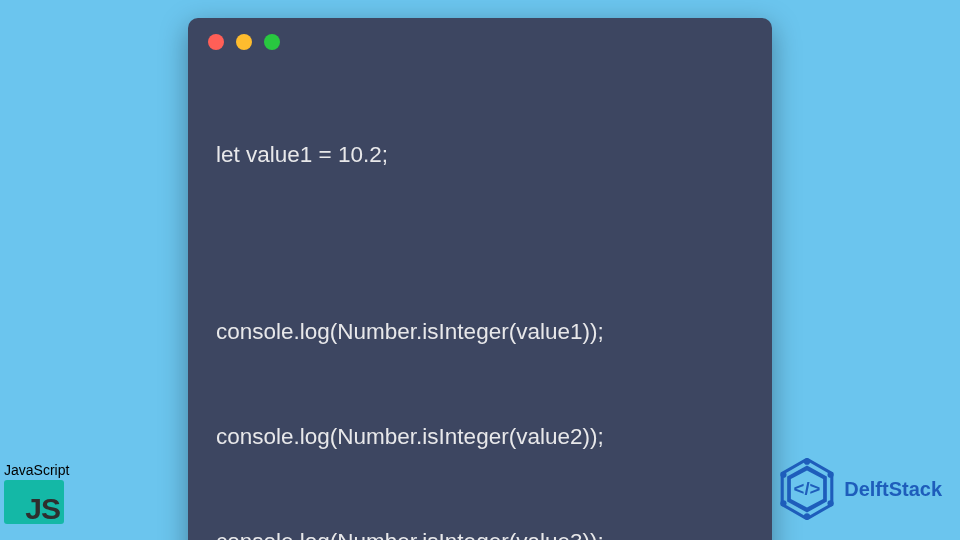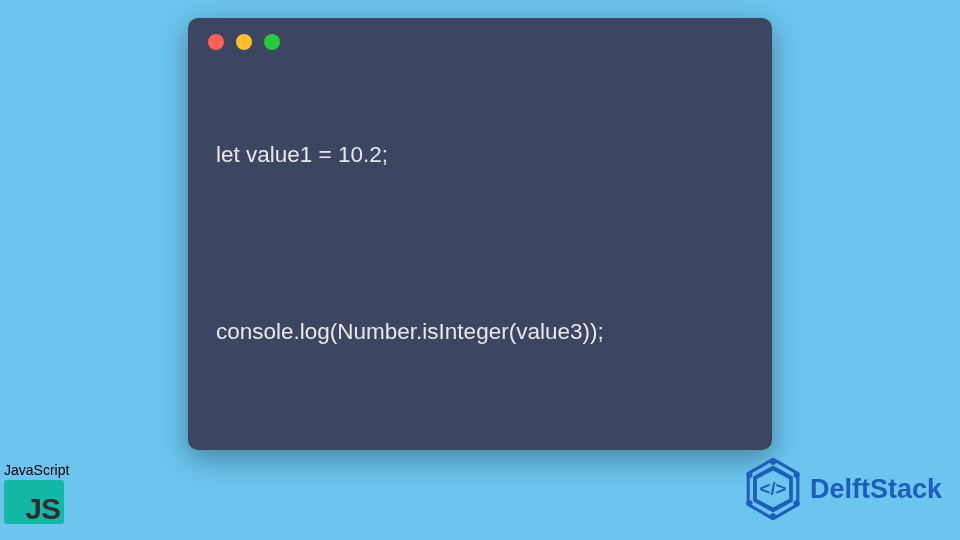--- a/index.html
+++ b/index.html
@@ -81,41 +81,43 @@
     position: absolute;
     right: 18px;
     bottom: 20px;
     display: flex;
     align-items: center;
     gap: 6px;
     color: #1e5dbb;
     font-family: Arial, sans-serif;
   }
   .brand-name {
-    font-size: 27px;
+    font-size: 20px;
     font-weight: 600;
     color: #1e5dbb;
   }
   .brand-logo {
     width: 62px;
     height: 62px;
   }
 </style>
 </head>
 <body>
 
 <div class="code-window">
   <div class="titlebar">
     <span class="dot red"></span>
     <span class="dot yellow"></span>
     <span class="dot green"></span>
   </div>
   <div class="code">
 <span class="line">let value1 = 10.2;</span>
 <span class="blank"></span>
+<span class="line">console.log(Number.isInteger(value1));</span>
+<span class="line">console.log(Number.isInteger(value2));</span>
 <span class="line">console.log(Number.isInteger(value3));</span>
   </div>
 </div>
 
 <div class="js-badge">
   <div class="js-label">JavaScript</div>
   <div class="js-logo">
     <span>JS</span>
   </div>
 </div>

